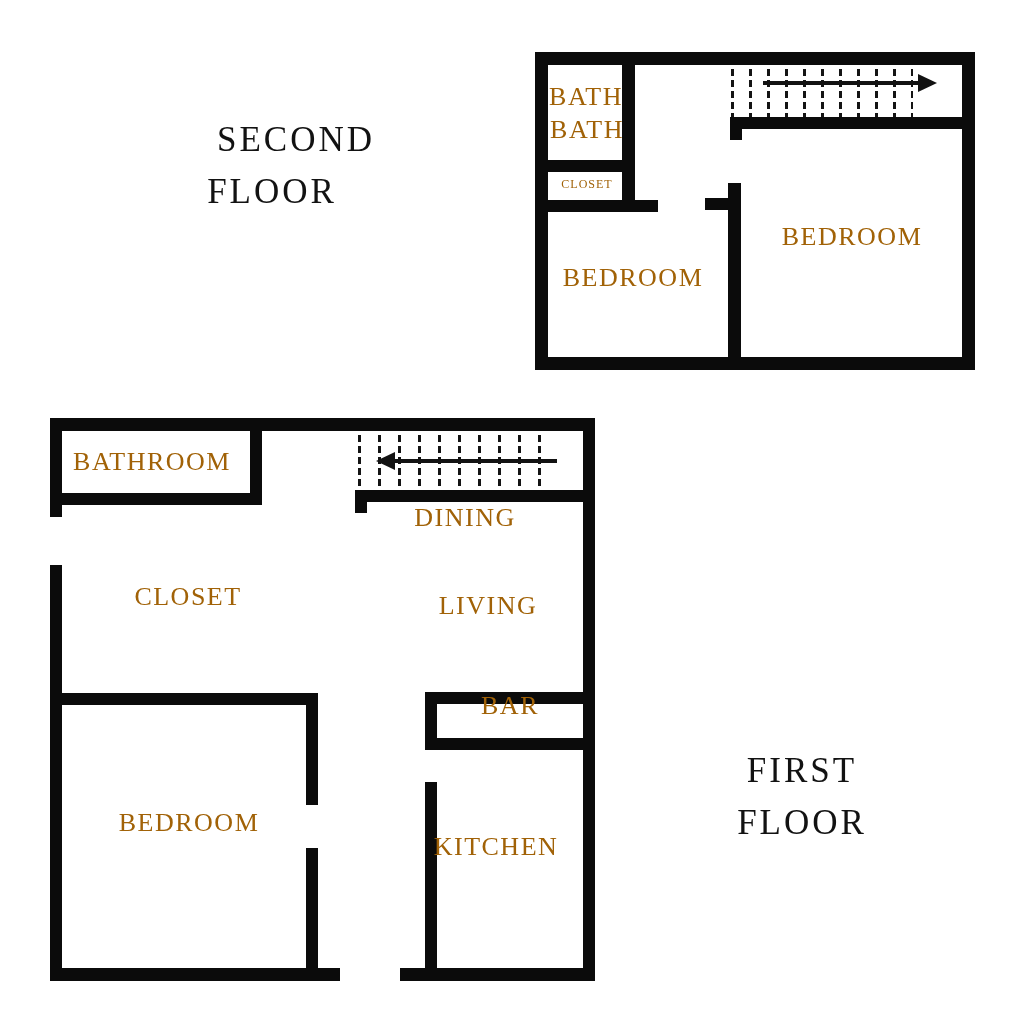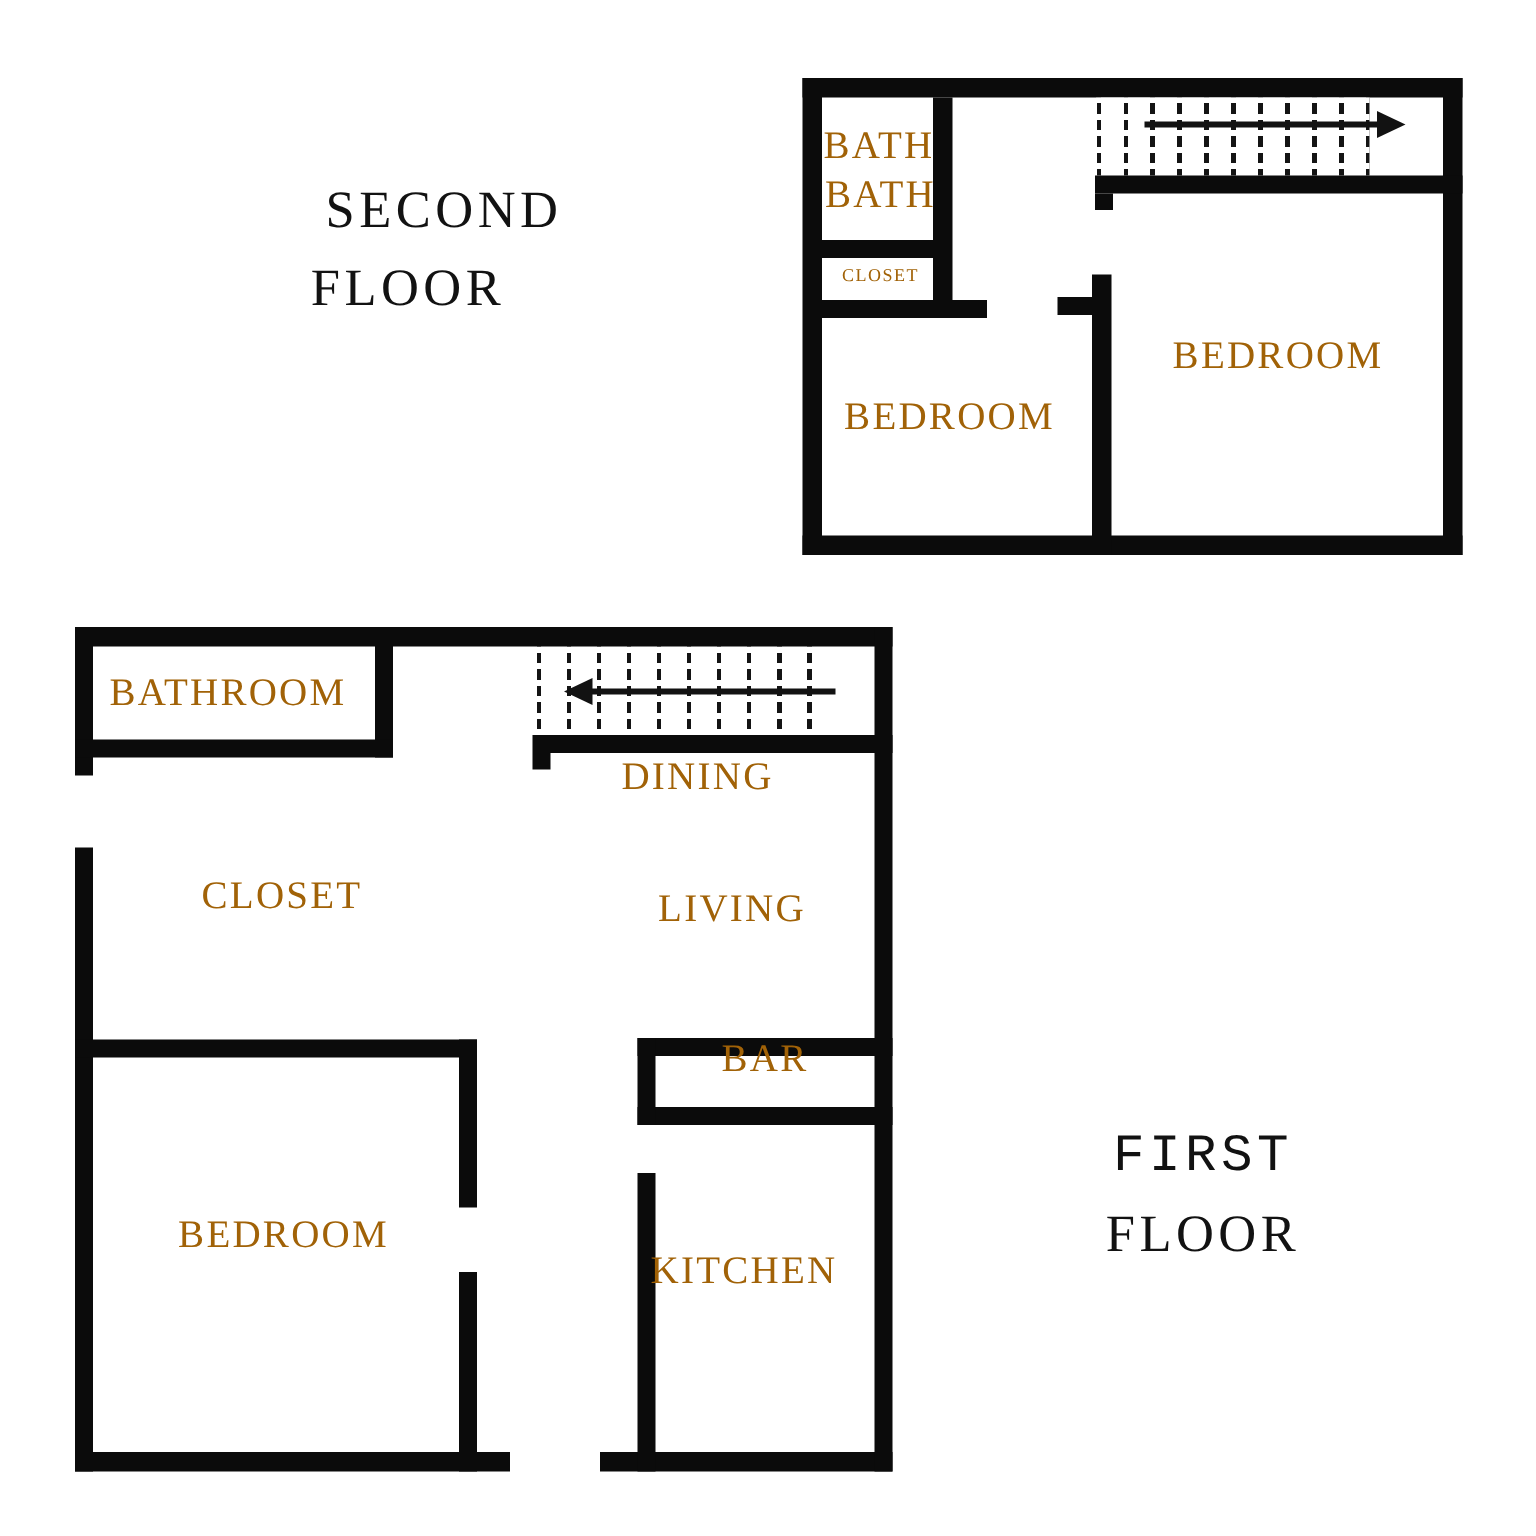--- a/index.html
+++ b/index.html
@@ -62,21 +62,21 @@
 
     <div class="label" style="left:586px;top:97px;">BATH</div>
     <div class="label" style="left:587px;top:130px;">BATH</div>
     <div class="label small" style="left:587px;top:184px;">CLOSET</div>
     <div class="label" style="left:633px;top:278px;">BEDROOM</div>
     <div class="label" style="left:852px;top:237px;">BEDROOM</div>
   </div>
 
   <div class="layer">
 
-    <div class="title-line" style="left:802px;top:771px;font-family:Liberation Mono, monospace;">FIRST</div>
+    <div class="title-line" style="left:802px;top:771px;">FIRST</div>
     <div class="title-line" style="left:802px;top:823px;">FLOOR</div>
 
     <div class="wall" style="left:50px;top:418px;width:545px;height:13px;"></div>
     <div class="wall" style="left:50px;top:968px;width:290px;height:13px;"></div>
     <div class="wall" style="left:400px;top:968px;width:195px;height:13px;"></div>
     <div class="wall" style="left:50px;top:418px;width:12px;height:99px;"></div>
     <div class="wall" style="left:50px;top:565px;width:12px;height:416px;"></div>
     <div class="wall" style="left:583px;top:418px;width:12px;height:563px;"></div>
 
     <div class="wall" style="left:250px;top:430px;width:12px;height:75px;"></div>

